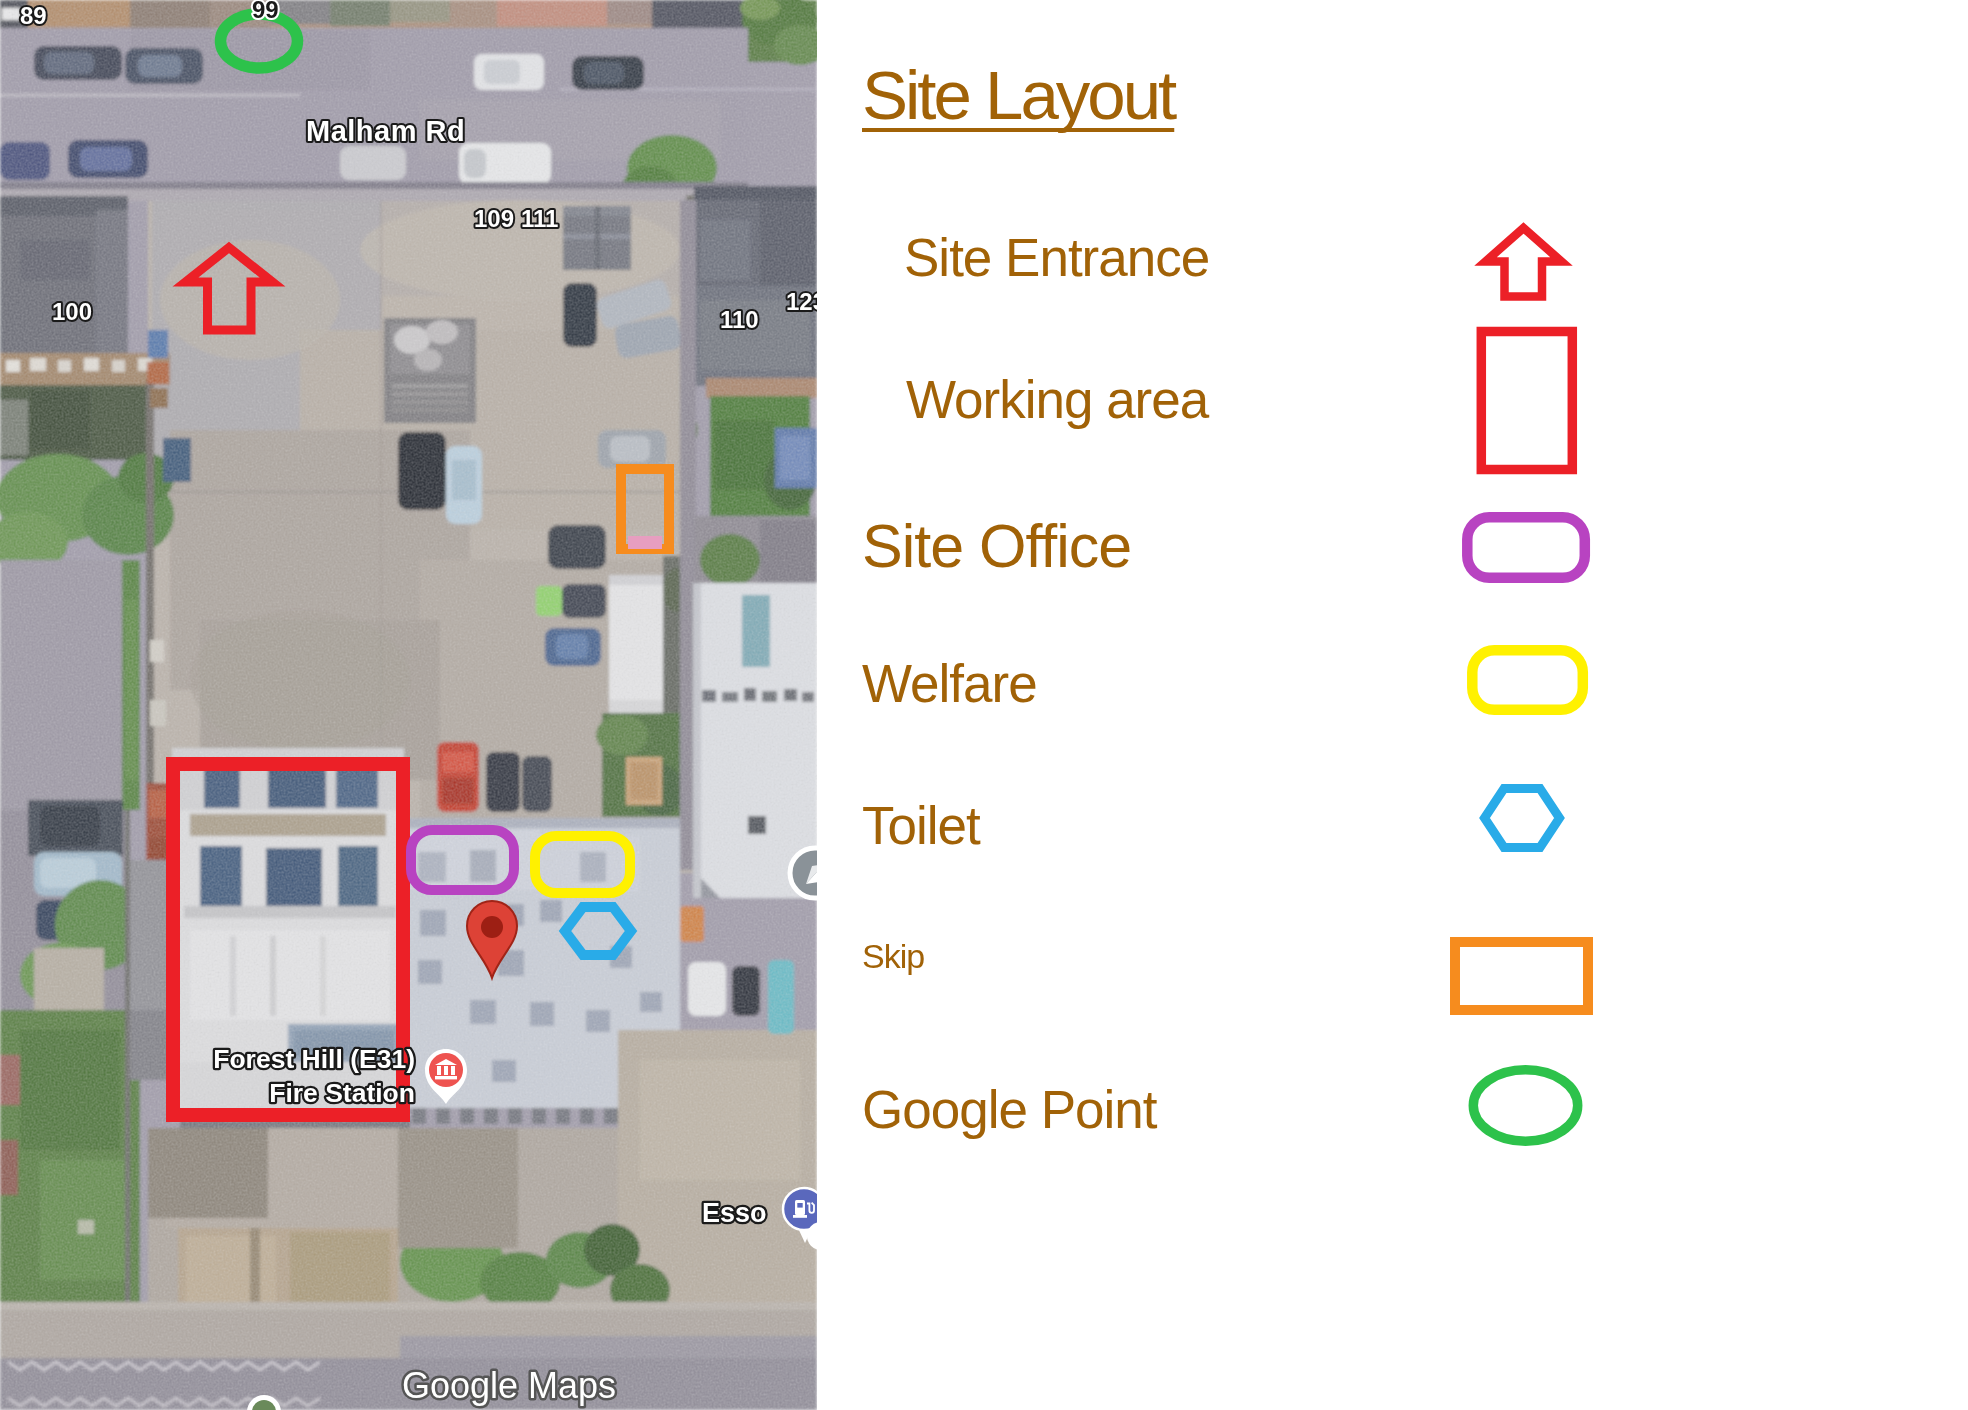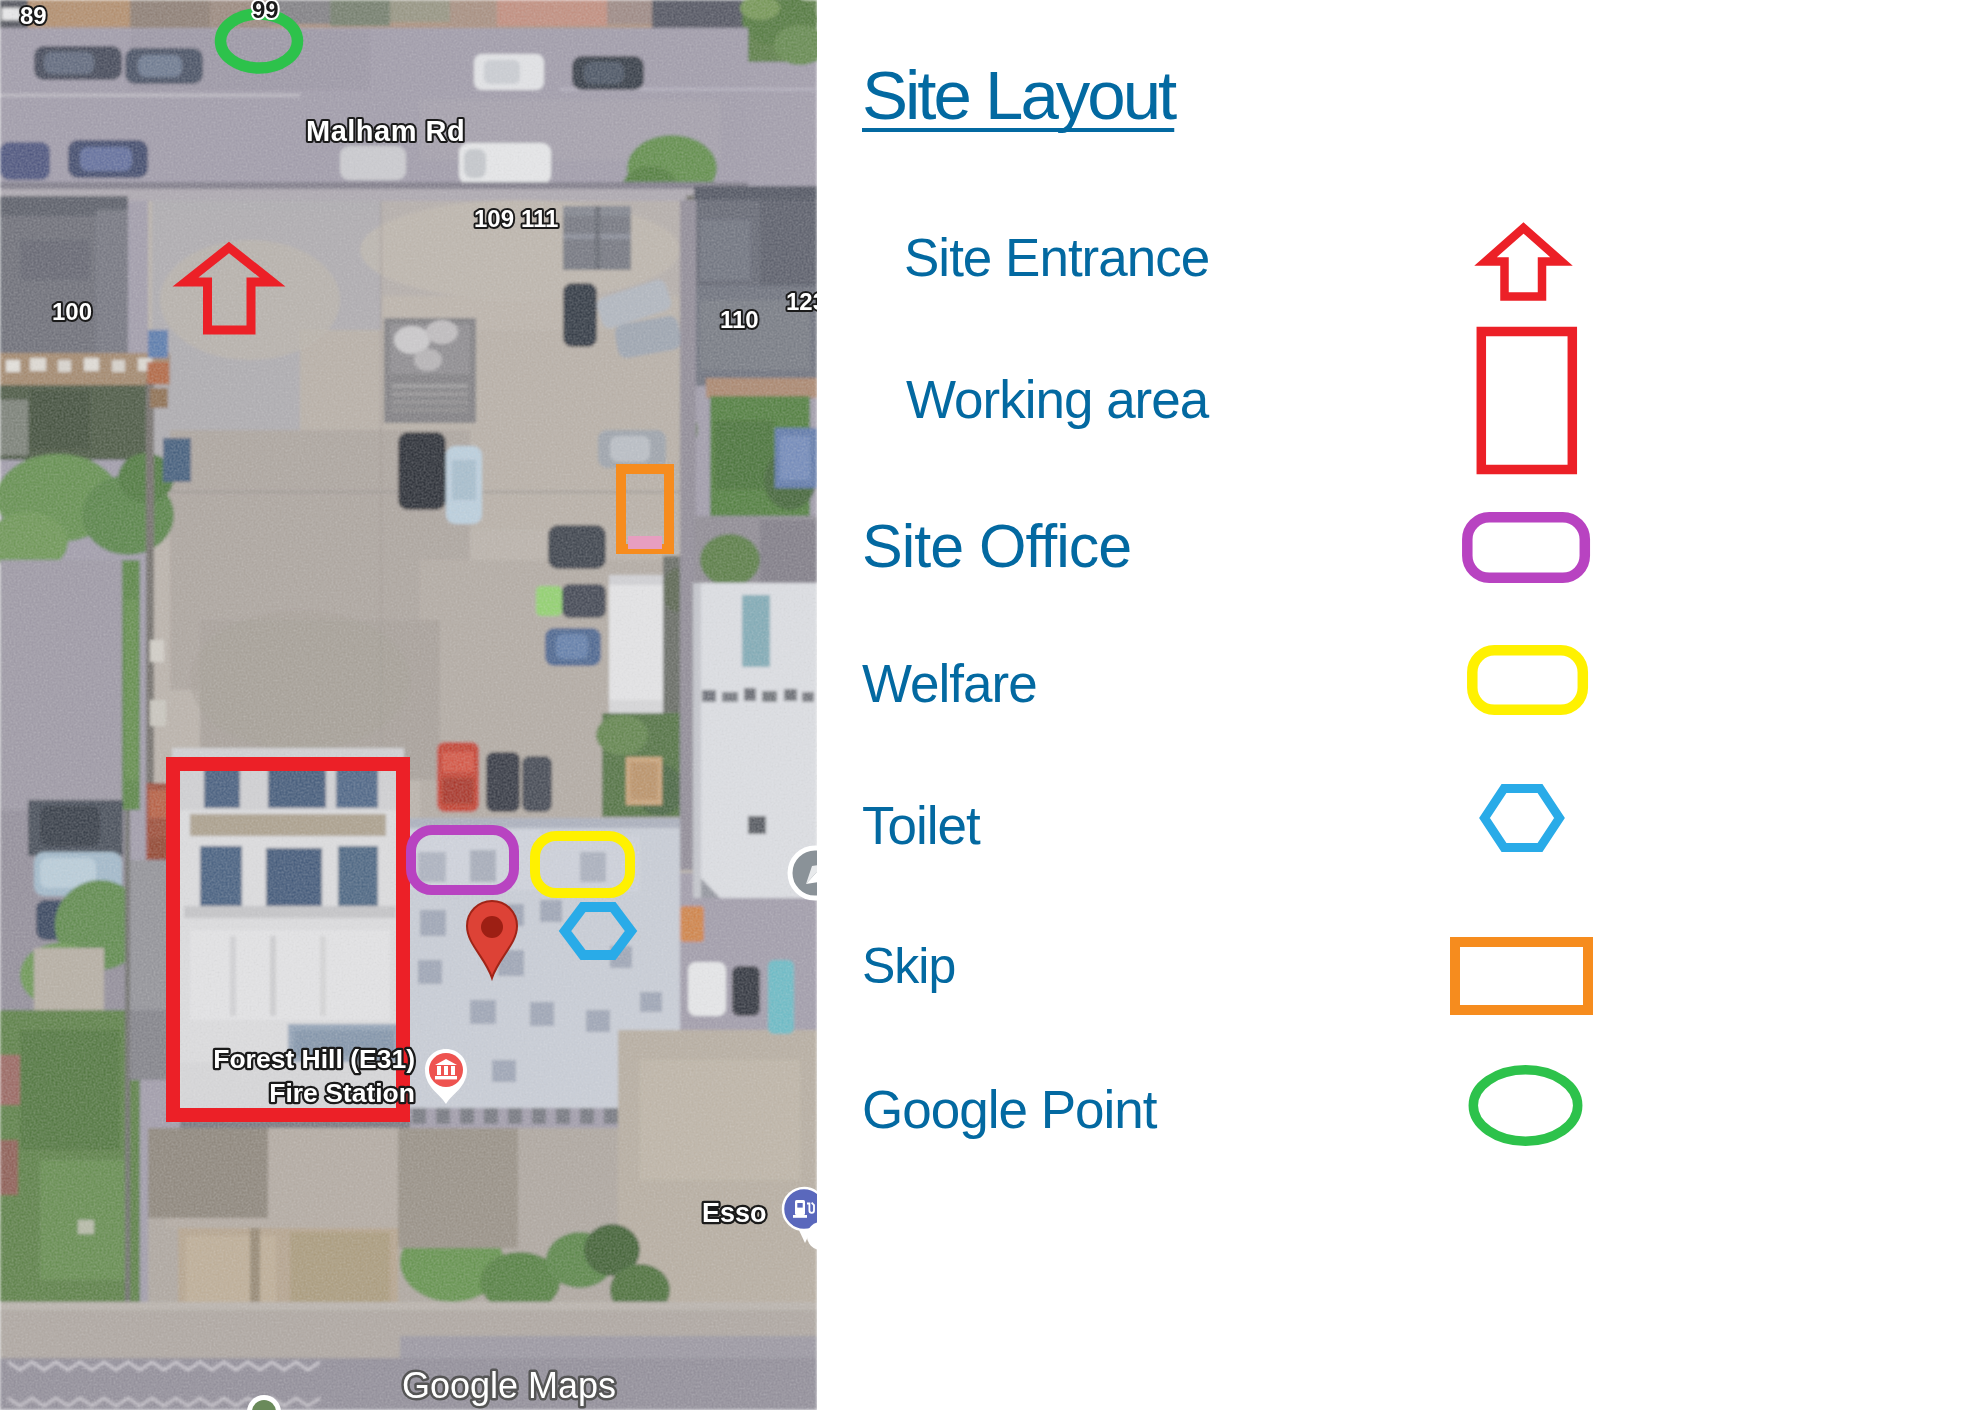--- a/index.html
+++ b/index.html
@@ -1,19 +1,19 @@
 <!DOCTYPE html>
 <html><head>
 <meta charset="utf-8">
 <style>
   html,body{margin:0;padding:0;background:#ffffff;}
   body{width:1968px;height:1410px;position:relative;overflow:hidden;
        font-family:"Liberation Sans",sans-serif;}
   #map{position:absolute;left:0;top:0;width:817px;height:1410px;}
-  .lg{position:absolute;color:#0369a1;white-space:nowrap;}
+  .lg{position:absolute;color:#a16207;white-space:nowrap;}
 </style>
 </head>
 <body>
 
 <svg id="map" viewBox="0 0 817 1410" xmlns="http://www.w3.org/2000/svg">
 <defs>
   <filter id="b1" x="-20%" y="-20%" width="140%" height="140%">
         <feGaussianBlur stdDeviation="1.4"></feGaussianBlur>
       </filter>
   <filter id="b2" x="-20%" y="-20%" width="140%" height="140%">
@@ -444,21 +444,21 @@
 <div class="lg lbl" id="t1" style="left:862px;top:227px;font-size:53px;letter-spacing:-1px;margin-left:42px;">Site Entrance</div>
 
 <div class="lg lbl" id="t2" style="left:862px;top:369px;font-size:53px;letter-spacing:-1px;margin-left:44px;">Working area</div>
 
 <div class="lg lbl" id="t3" style="left:862px;top:511px;font-size:61px;letter-spacing:-1px;">Site Office</div>
 
 <div class="lg lbl" id="t4" style="left:862px;top:653px;font-size:53px;letter-spacing:-1px;">Welfare</div>
 
 <div class="lg lbl" id="t5" style="left:862px;top:795px;font-size:53px;letter-spacing:-1px;">Toilet</div>
 
-<div class="lg lbl" id="t6" style="left:862px;top:937px;font-size:50px;letter-spacing:-1px;">Skip</div>
+<div class="lg lbl" id="t6" style="left:862px;top:937px;font-size:34px;letter-spacing:-1px;">Skip</div>
 
 <div class="lg lbl" id="t7" style="left:862px;top:1079px;font-size:53px;letter-spacing:-1px;">Google Point</div>
 
 <svg style="position:absolute;left:1400px;top:0;width:250px;height:1200px" viewBox="0 0 250 1200" xmlns="http://www.w3.org/2000/svg">
 
   <path id="i1" d="M 123.5 228 L 161.5 261.5 L 142 261.5 L 142 296.5 L 104.5 296.5 L 104.5 261.5 L 85.5 261.5 Z" fill="none" stroke="#ec2027" stroke-width="8.5" transform="translate(0,0)"></path>
 
   <rect id="i2" x="81.3" y="331.5" width="91" height="138" fill="none" stroke="#ec2027" stroke-width="9.5"></rect>
 
   <rect id="i3" x="67.3" y="517.3" width="117.5" height="60.5" rx="22" fill="none" stroke="#b843c1" stroke-width="10.5"></rect>

